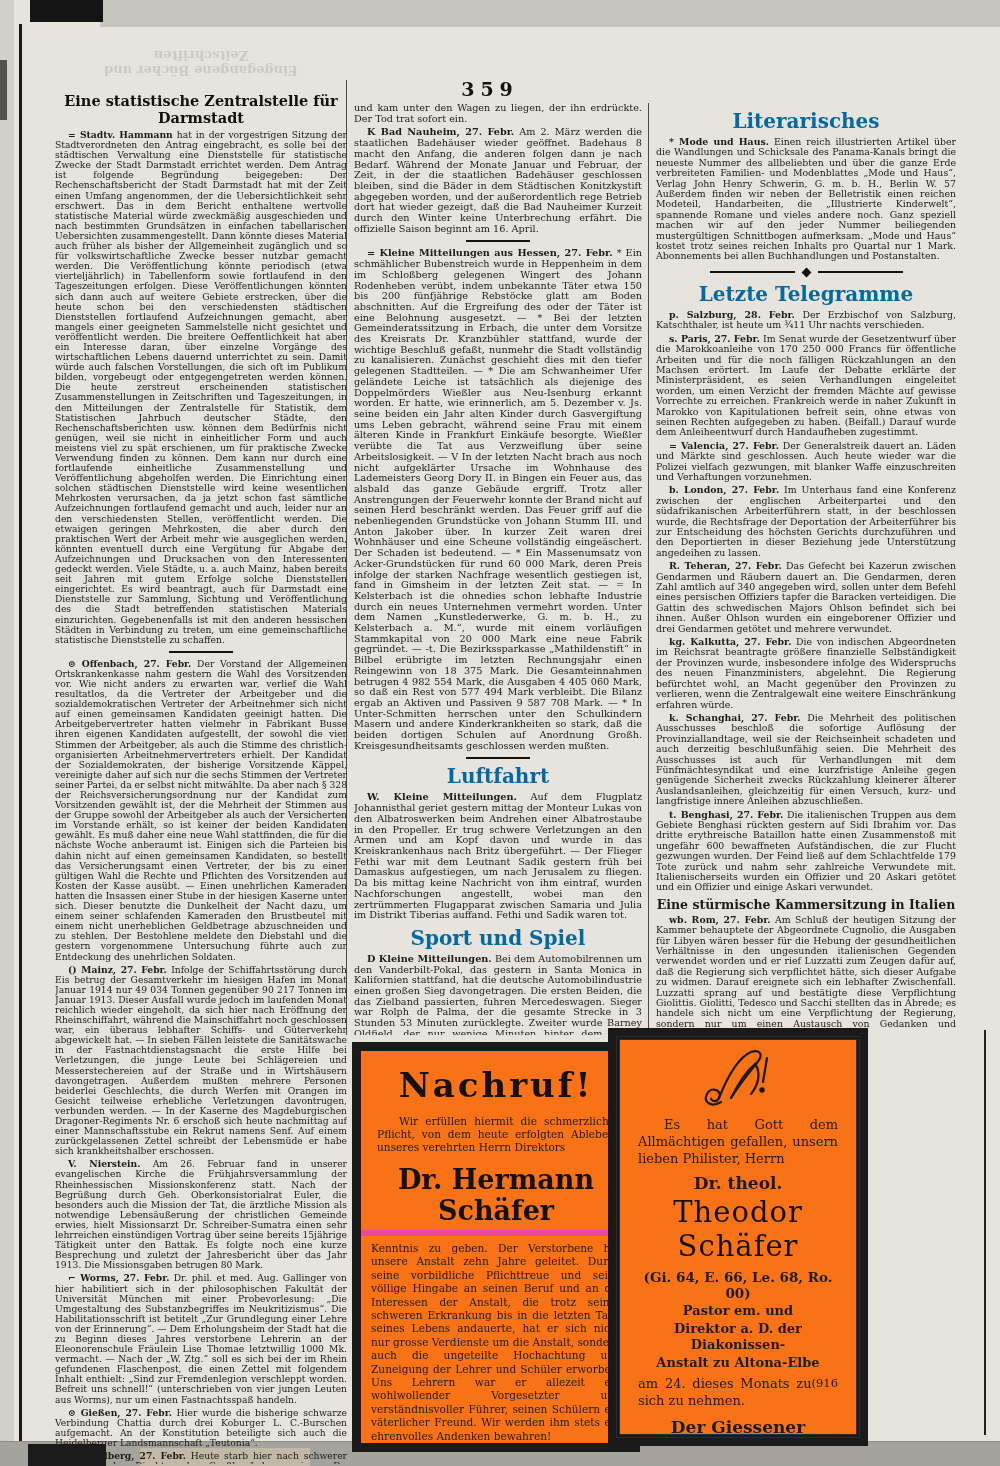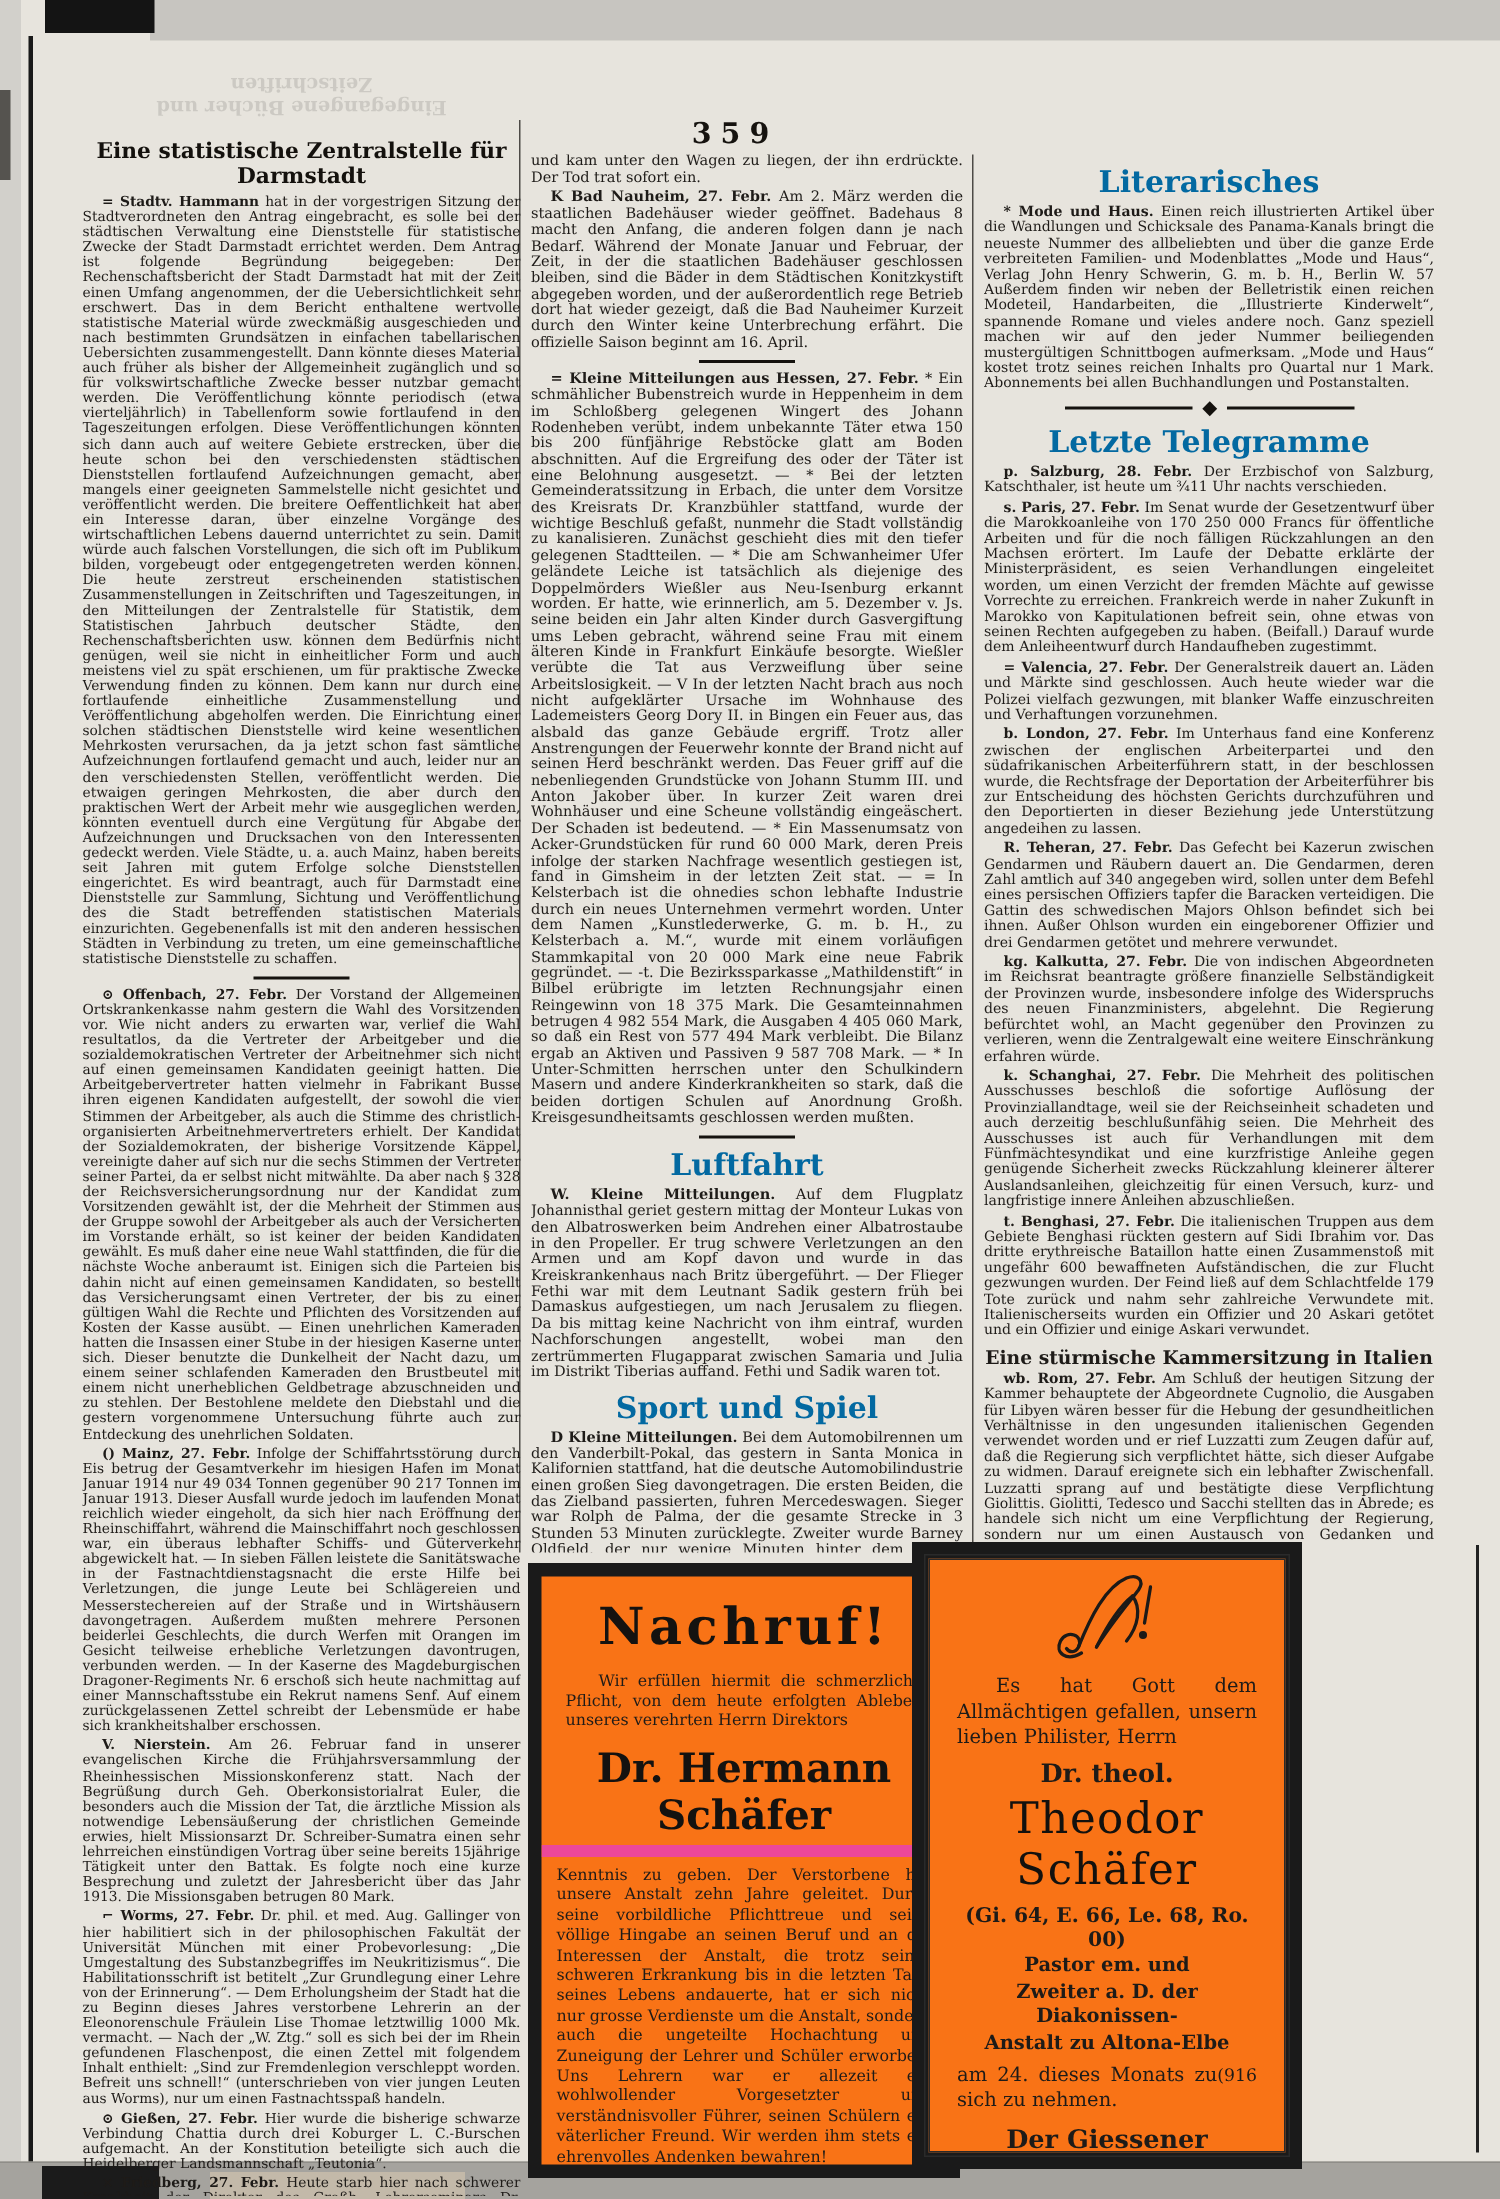--- a/index.html
+++ b/index.html
@@ -44,21 +44,21 @@
   .rule-diamond .bar{width:85px;height:2px;background:#15120e;}
   .rule-diamond .dia{width:7px;height:7px;background:#15120e;transform:rotate(45deg);}
   
   .obit-box{position:absolute;background:#1a1a1a;padding:9px;}
   .nachruf{left:352px;top:1042px;width:288px;height:410px;box-sizing:border-box;}
   .wingolf{left:608px;top:1028px;width:260px;height:418px;box-sizing:border-box;padding:11px;}
   .obit-inner{background:#f97316;width:100%;height:100%;box-sizing:border-box;overflow:hidden;}
   .wingolf .obit-inner{border:1px solid #2a2a2a;outline:1px solid #2a2a2a;outline-offset:2px;}
   .nachruf-title{text-align:center;font-size:34px;font-weight:bold;letter-spacing:3px;margin:14px 0 10px;color:#141210;}
   .nachruf-intro{font-size:10.6px;line-height:13px;text-align:justify;margin:0 16px;text-indent:22px;}
-  .nachruf-name{text-align:center;font-size:27px;font-weight:bold;margin:10px 0 6px;border-bottom:8px solid #ec4899;padding-bottom:4px;color:#141210;}
+  .nachruf-name{text-align:center;font-size:27px;font-weight:bold;margin:10px 0 6px;border-bottom:6px solid #ec4899;padding-bottom:4px;color:#141210;}
   .nachruf-body{font-size:10.6px;line-height:13.4px;text-align:justify;margin:0 10px;}
   .wingolf-inner{text-align:center;padding:6px 14px;}
   .zirkel{margin:2px auto 4px;display:block;}
   .wingolf-intro{font-size:13px;line-height:17px;text-align:justify;text-indent:26px;margin:2px 4px 6px;}
   .wingolf-drtheol{font-size:17px;font-weight:bold;margin:2px 0;}
   .wingolf-name{font-size:29px;font-weight:normal;letter-spacing:1px;margin:2px 0 6px;color:#13110e;}
   .wingolf-bands{font-size:13.5px;font-weight:bold;margin:2px 0;}
   .wingolf-line{font-size:13px;font-weight:bold;margin:2px 0;line-height:16px;}
   .wingolf-date{font-size:13px;text-align:justify;margin:4px 4px;line-height:17px;}
   .wingolf-date .adnum{float:right;font-size:11.5px;}
@@ -148,21 +148,21 @@
         <path d="M62 16 C 68 24, 66 36, 58 46"></path>
         <path d="M74 10 L 70 34"></path>
         <circle cx="69" cy="42" r="1.6" fill="#1c1a18"></circle>
       </g>
     </svg>
     <p class="wingolf-intro">Es hat Gott dem Allmächtigen gefallen, unsern lieben Philister, Herrn</p>
     <div class="wingolf-drtheol">Dr. theol.</div>
     <div class="wingolf-name">Theodor Schäfer</div>
     <div class="wingolf-bands">(Gi. 64, E. 66, Le. 68, Ro. 00)</div>
     <div class="wingolf-line">Pastor em. und</div>
-    <div class="wingolf-line">Zweiter a. D. der Diakonissen-</div>
+    <div class="wingolf-line">Direktor a. D. der Diakonissen-</div>
     <div class="wingolf-line">Anstalt zu Altona-Elbe</div>
     <p class="wingolf-date">
       <span class="adnum">(916</span>
       <span>am 24. dieses Monats zu sich zu nehmen.</span>
     </p>
     <div class="wingolf-sig">Der Giessener Wingolf.</div>
     <div class="wingolf-swua">S. W. u. A.</div>
     <div class="wingolf-kapp">Ernst Kappesser, med. dzt. ×</div>
   </div>
 </div>

